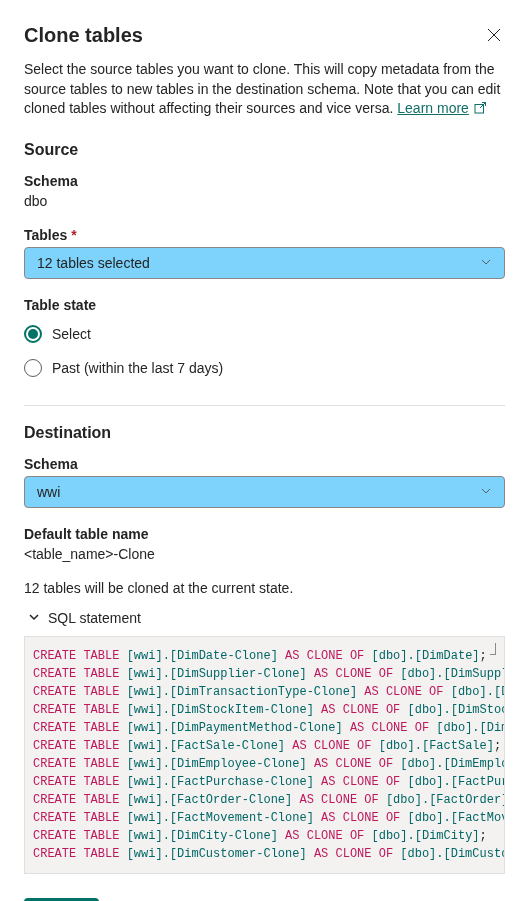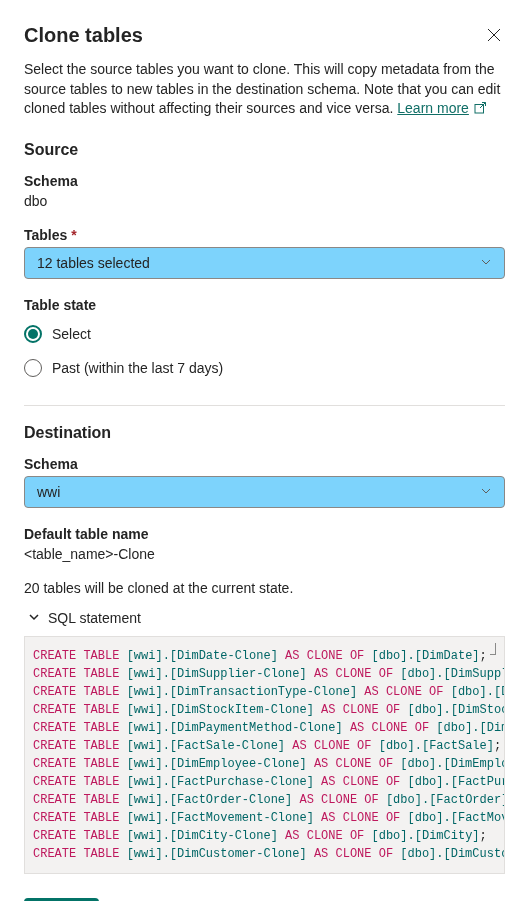--- a/index.html
+++ b/index.html
@@ -146,21 +146,21 @@
   <span class="chev">
     <svg viewBox="0 0 12 12">
         <polyline points="2,4 6,8 10,4" fill="none" stroke="#605e5c" stroke-width="1"></polyline>
       </svg>
   </span>
 </div>
 
 <div class="field-label">Default table name</div>
 <div class="field-value">&lt;table_name&gt;-Clone</div>
 
-<div class="static-text">20 tables will be cloned at the current state.</div>
+<div class="static-text">12 tables will be cloned at the current state.</div>
 
 <div class="collapse-header">
   <span class="chev-down">
     <svg viewBox="0 0 12 12">
         <polyline points="2,4 6,8 10,4" fill="none" stroke="#242424" stroke-width="1.5"></polyline>
       </svg>
   </span>
   <span>SQL statement</span>
 </div>
 

